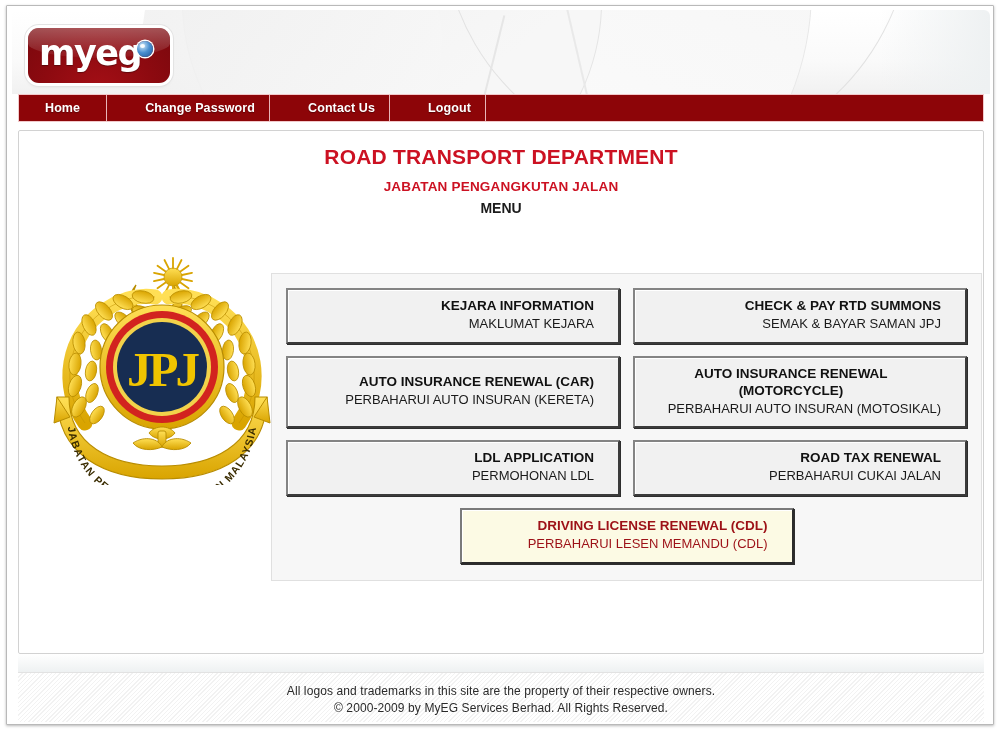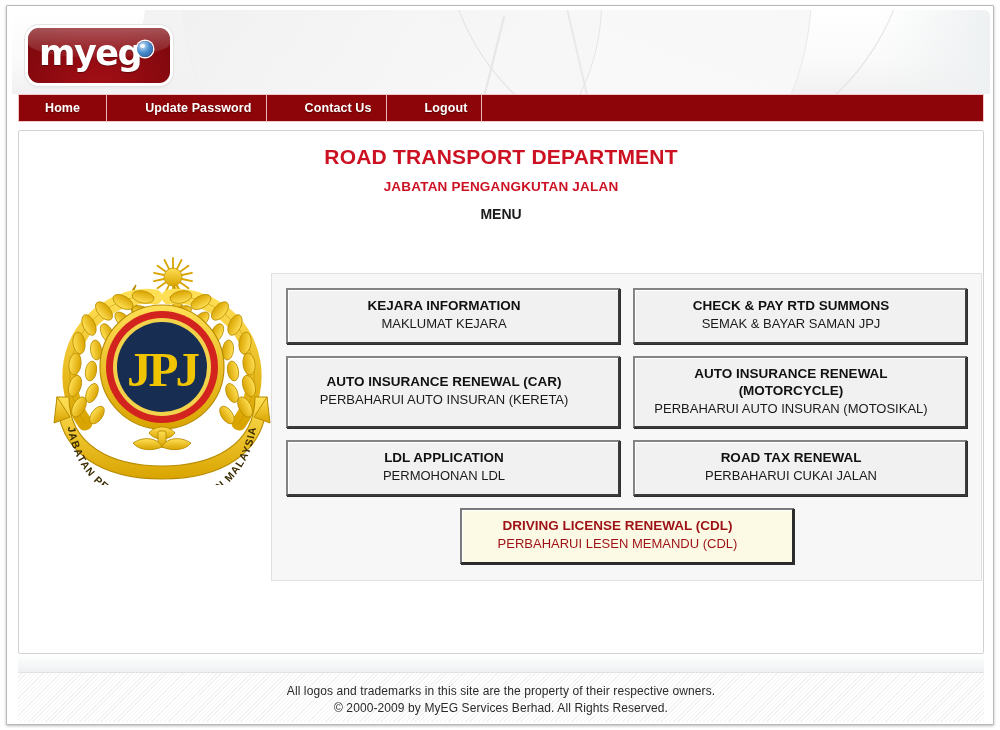--- a/index.html
+++ b/index.html
@@ -193,21 +193,21 @@
     font-size: 13.5px;
     font-weight: 700;
     color: #cc1122;
     margin-top: 10px;
     letter-spacing: .2px;
   }
   #menu-label {
     font-size: 14px;
     font-weight: 700;
     color: #1b1b1b;
-    margin-top: 12px;
+    margin-top: 6px;
   }
 
   
   #jpj-crest {
     position: absolute;
     left: 26px; top: 116px;
     width: 234px; height: 238px;
   }
 
   
@@ -233,20 +233,21 @@
     border-right-color: #3b3b3b;
     border-bottom-color: #3b3b3b;
     box-shadow: 1px 1px 0 #2e2e2e, inset 1px 1px 0 #ffffff;
     padding: 8px 24px 9px 6px;
     text-align: center;
     cursor: pointer;
     min-height: 48px;
     display: flex;
     flex-direction: column;
     justify-content: center;
+    align-items: flex-end;
   }
   .menu-btn .lbl-en {
     font-size: 13.5px;
     font-weight: 700;
     color: #111111;
     line-height: 1.25;
   }
   .menu-btn .lbl-ms {
     font-size: 13px;
     font-weight: 400;
@@ -313,21 +314,21 @@
         <span id="myeg-wordmark">myeg</span>
         <span id="myeg-eye"></span>
       </div>
     </div>
 
     <div id="main-nav">
       <div class="nav-item">
         <span>Home</span>
       </div>
       <div class="nav-item">
-        <span>Update Password</span>
+        <span>Change Password</span>
       </div>
       <div class="nav-item">
         <span>Contact Us</span>
       </div>
       <div class="nav-item">
         <span>Logout</span>
       </div>
       <div id="nav-filler"></div>
     </div>
 

